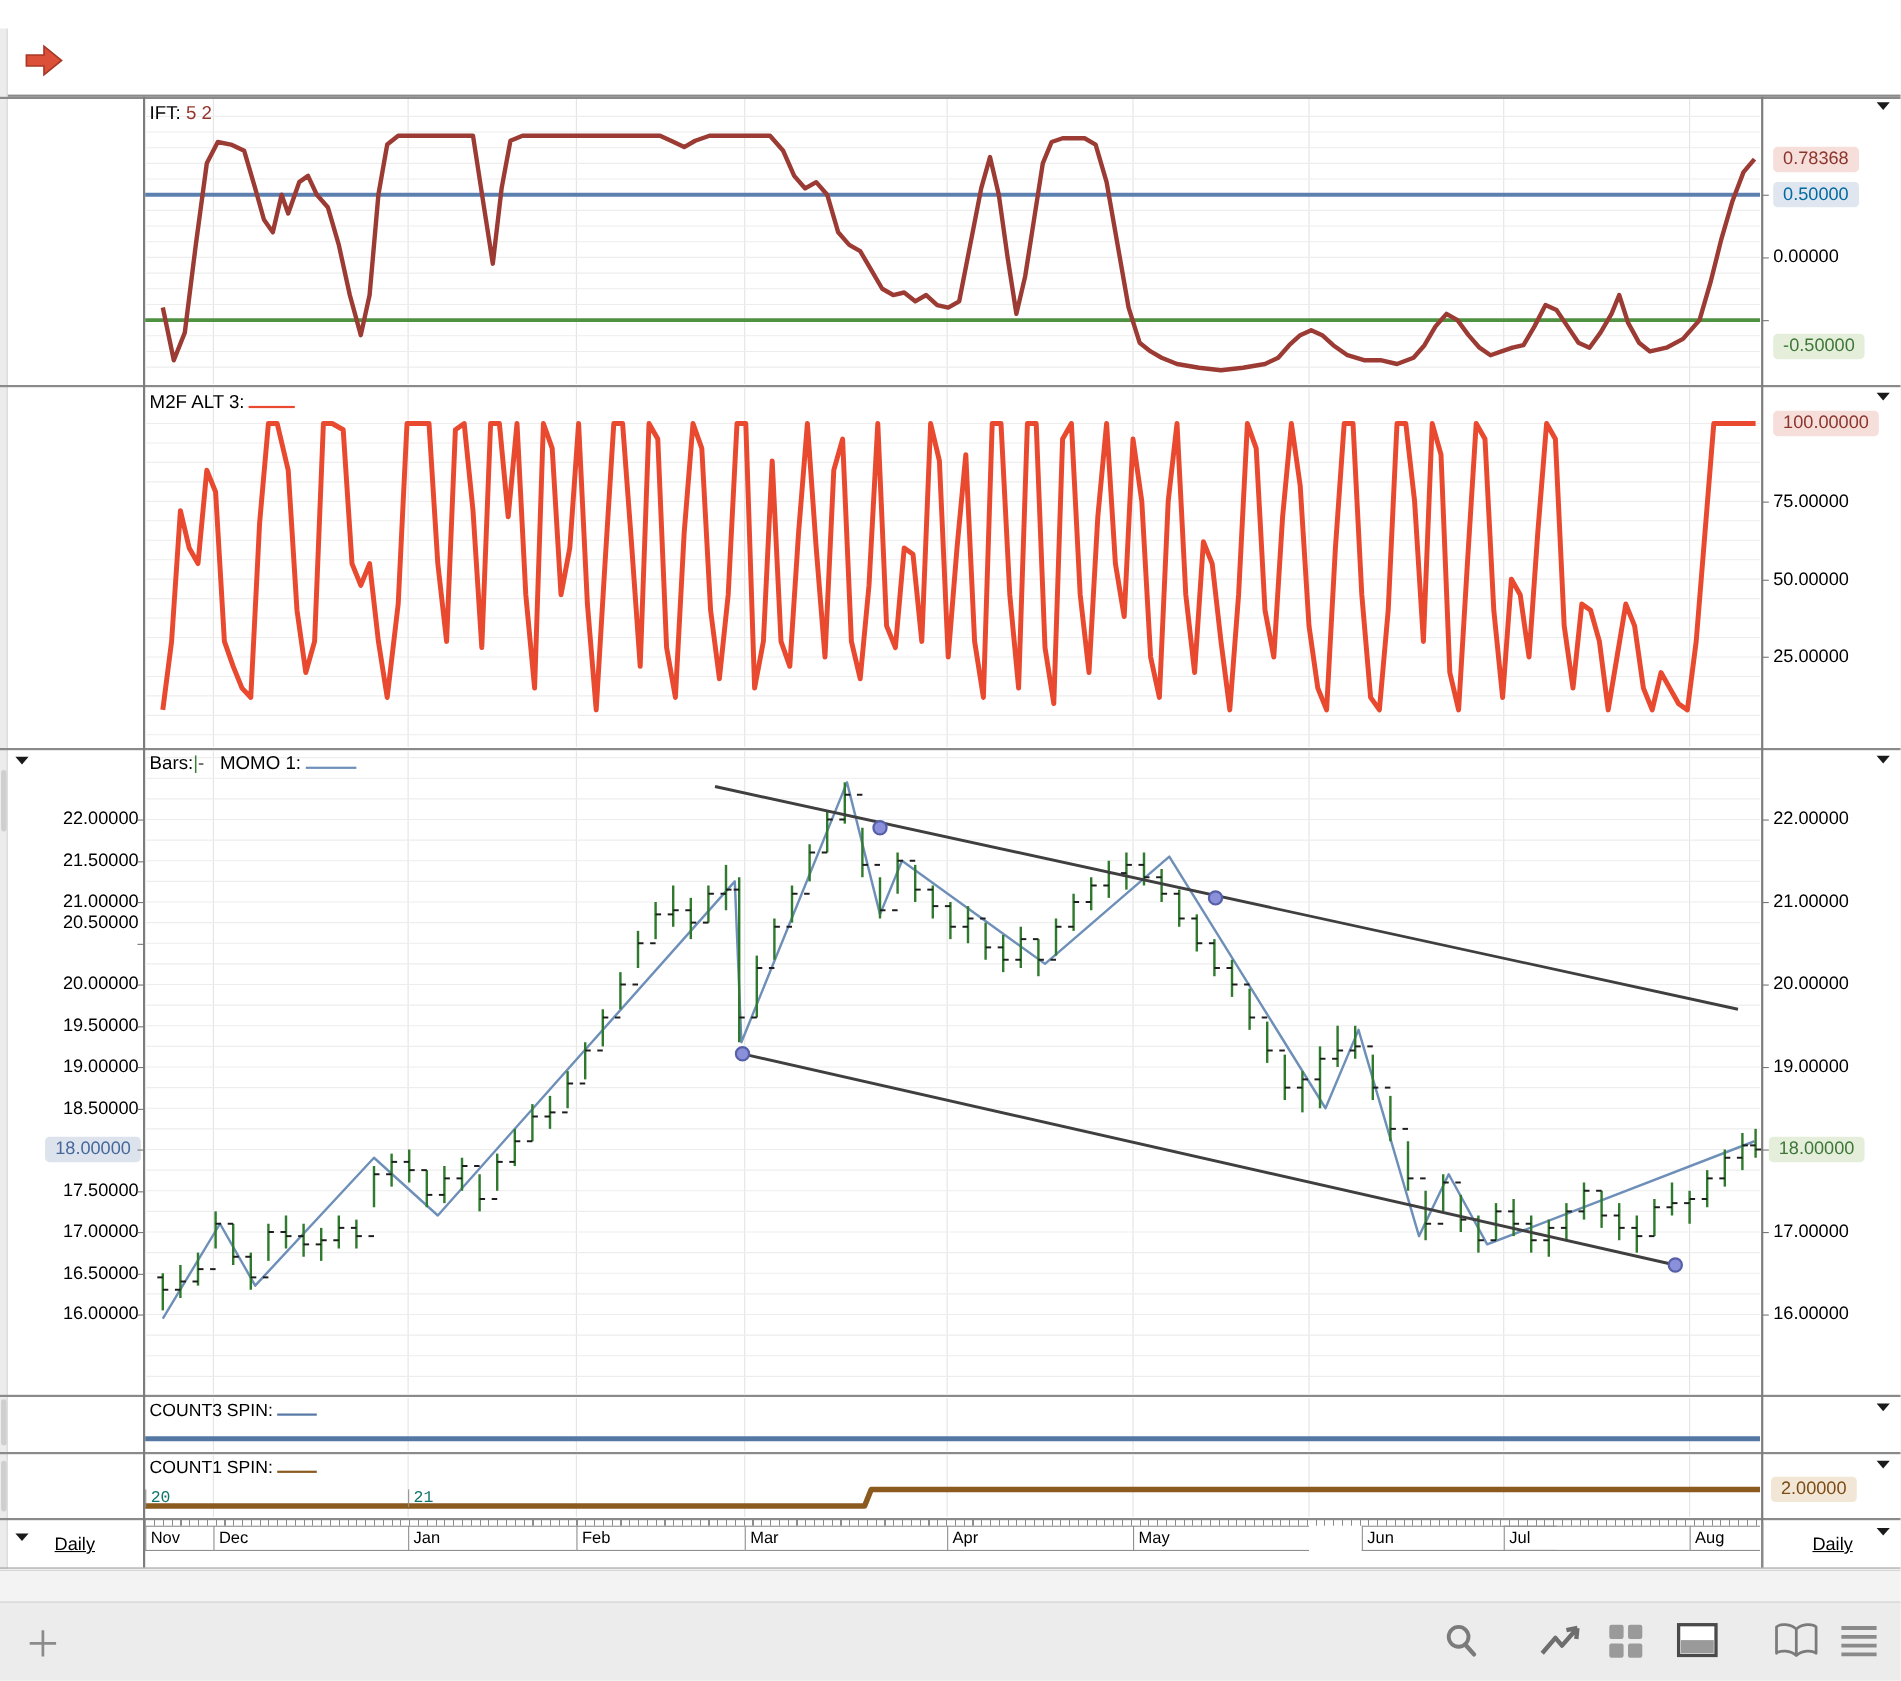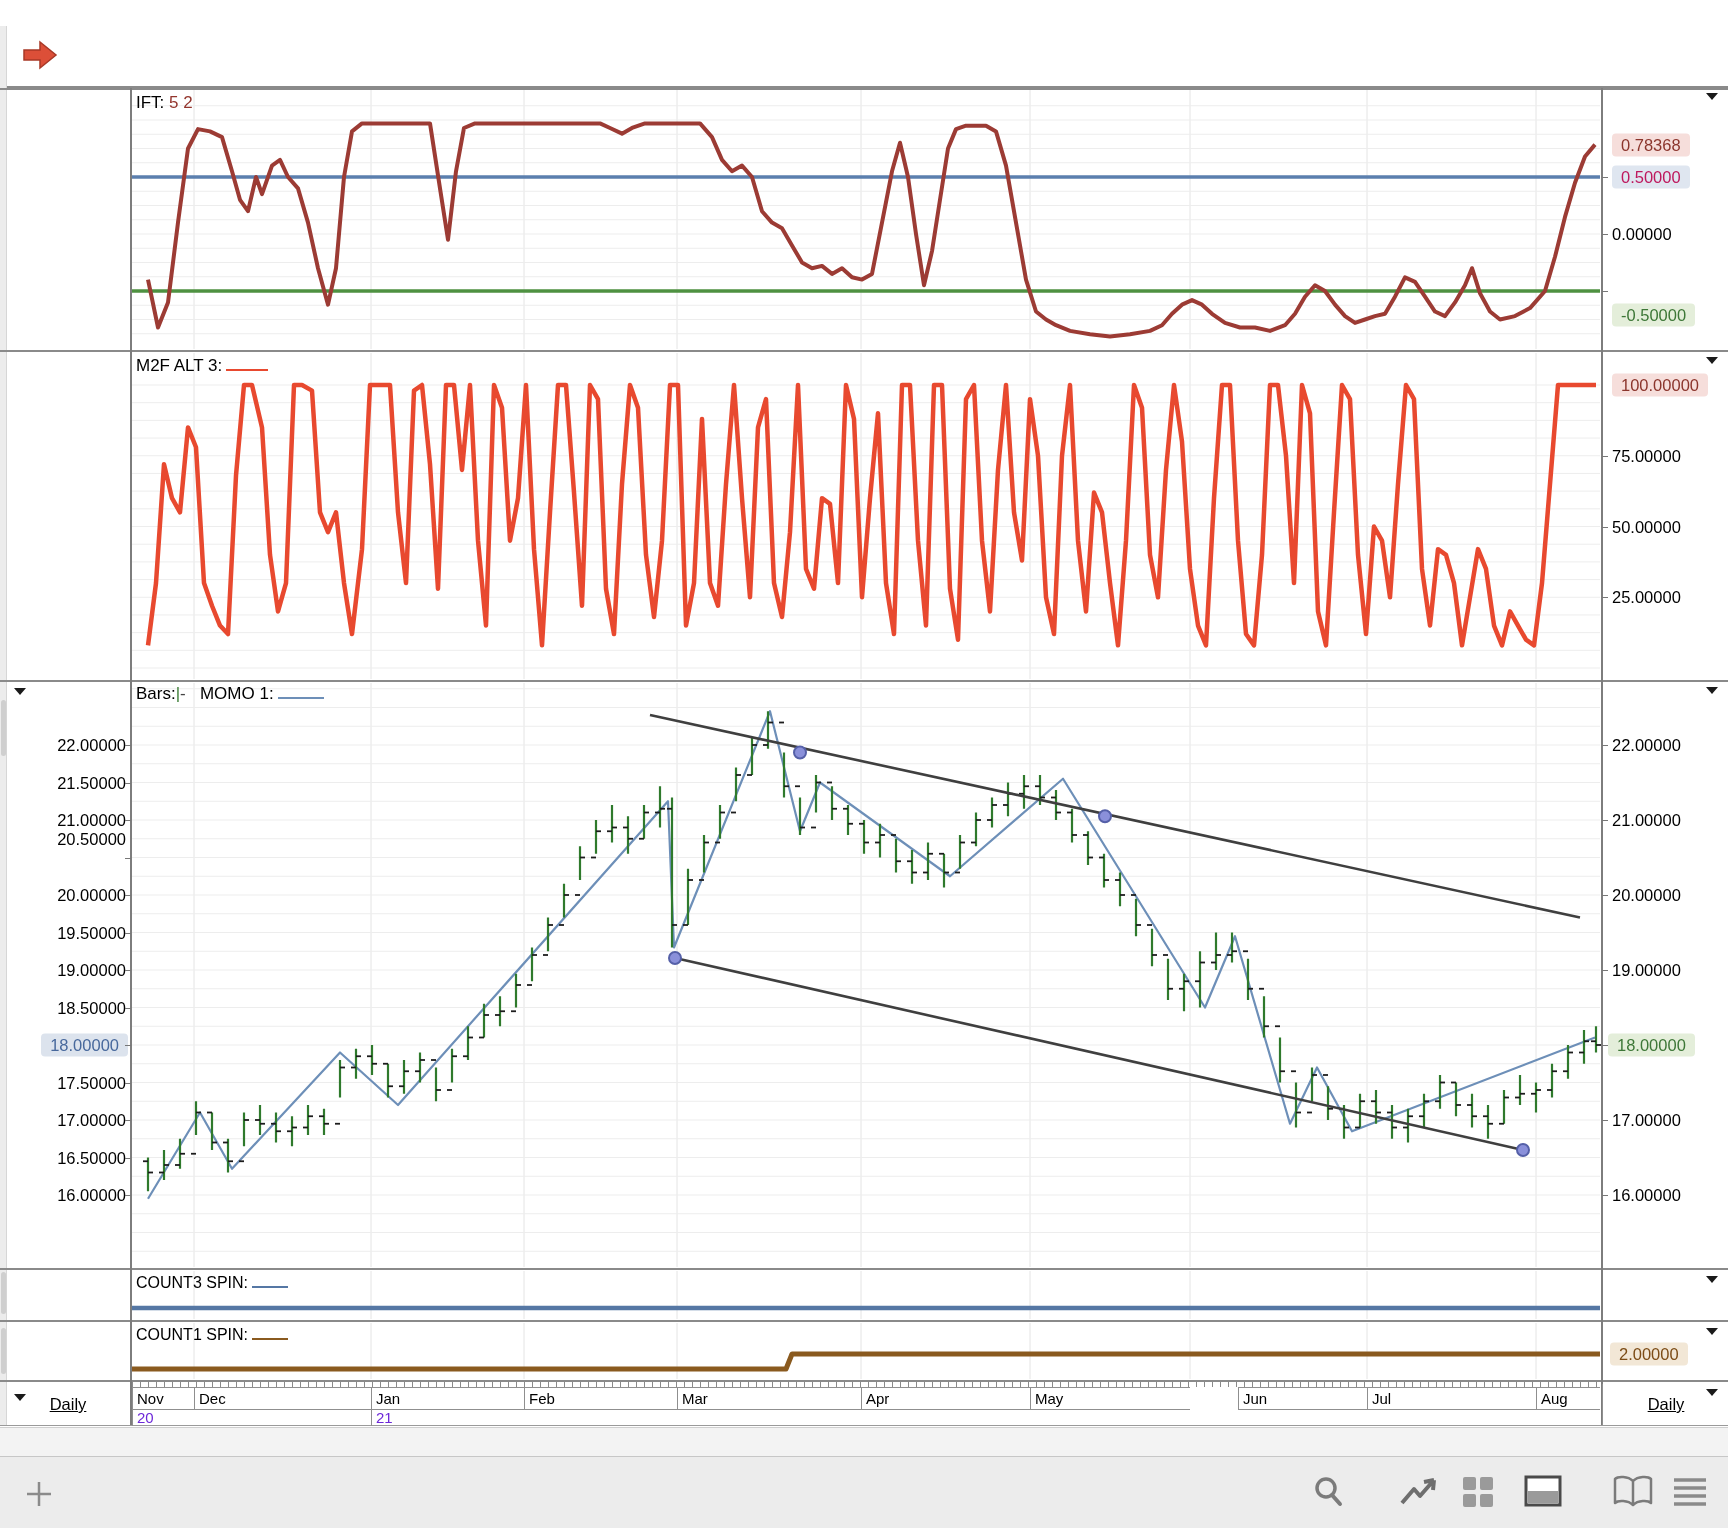--- a/index.html
+++ b/index.html
@@ -17,30 +17,30 @@
   .leftstrip{left:0;top:26px;width:6px;height:1400px;background:#ececec;border-right:1px solid #d6d6d6;}
   .nub{width:5px;border-radius:3px;background:#cfcfcf;left:1px;}
   .plabel{font-size:17px;color:#000;white-space:pre;}
   .plabel .red{color:#93352d;}
   .plabel .green{color:#3a7d34;}
   .plabel .dash{color:#444;}
   .uline{display:inline-block;width:42px;height:0;border-bottom:2px solid;margin-left:4px;vertical-align:baseline;}
   .vlabel{position:absolute;font-size:16.5px;color:#000;transform:translateY(-50%);white-space:nowrap;}
   .bub{border-radius:4px;padding:2px 9px;}
   .bub.red{background:#f6dedb;color:#8b352c;}
-  .bub.blue{background:#dfe6f0;color:#be185d;}
+  .bub.blue{background:#dfe6f0;color:#0369a1;}
   .bub.green{background:#e4eeda;color:#3d7737;}
   .bub.tan{background:#f2e7d6;color:#7c4c16;}
   .bub.bluegray{background:#dce3ed;color:#47689c;}
   .caret{width:0;height:0;border-left:6px solid transparent;border-right:6px solid transparent;border-top:7px solid #1a1a1a;}
   .tick{background:#777;height:1px;width:6px;}
   
   .tickstrip{left:132px;top:1381px;width:1468px;height:6px;background:repeating-linear-gradient(to right,#8a8a8a 0 1px,transparent 1px 8px);}
   .mcell{position:absolute;top:1387px;height:23px;border-left:1px solid #8f8f8f;border-top:1px solid #8f8f8f;border-bottom:1px solid #8f8f8f;font-size:15px;color:#000;padding-left:4px;line-height:22px;box-sizing:border-box;}
-  .ycell{position:absolute;top:1410px;height:16px;border-left:1px solid #8f8f8f;font-size:15px;color:#6d28d9;padding-left:4px;line-height:15px;}
+  .ycell{position:absolute;top:1354px;height:16px;border-left:1px solid #8f8f8f;font-size:15px;color:#0f766e;padding-left:4px;line-height:15px;font-family:Liberation Mono, monospace;}
   .dailybox{position:absolute;top:1384px;height:41px;font-size:16.5px;color:#000;text-align:center;line-height:41px;text-decoration:underline;}
   
   #hscroll{left:0;top:1427px;width:1728px;height:28px;background:#f3f3f3;border-top:1px solid #cfcfcf;border-bottom:1px solid #c7c7c7;}
   #toolbar{left:0;top:1457px;width:1728px;height:71px;background:#ececec;}
 </style>
 </head>
 <body>
 
 <div id="app">
 

